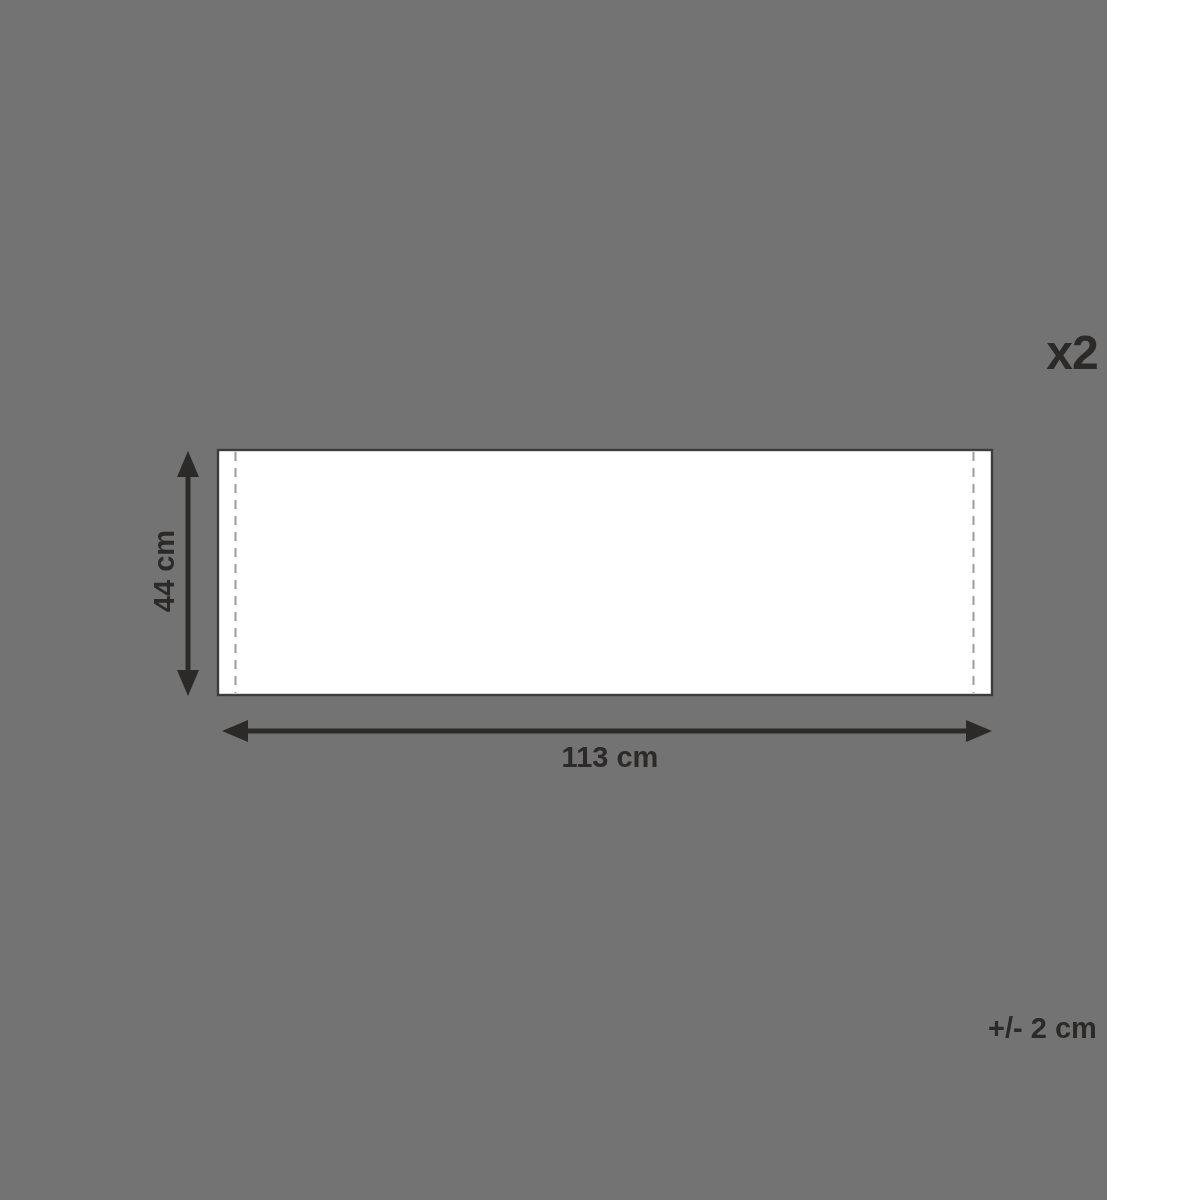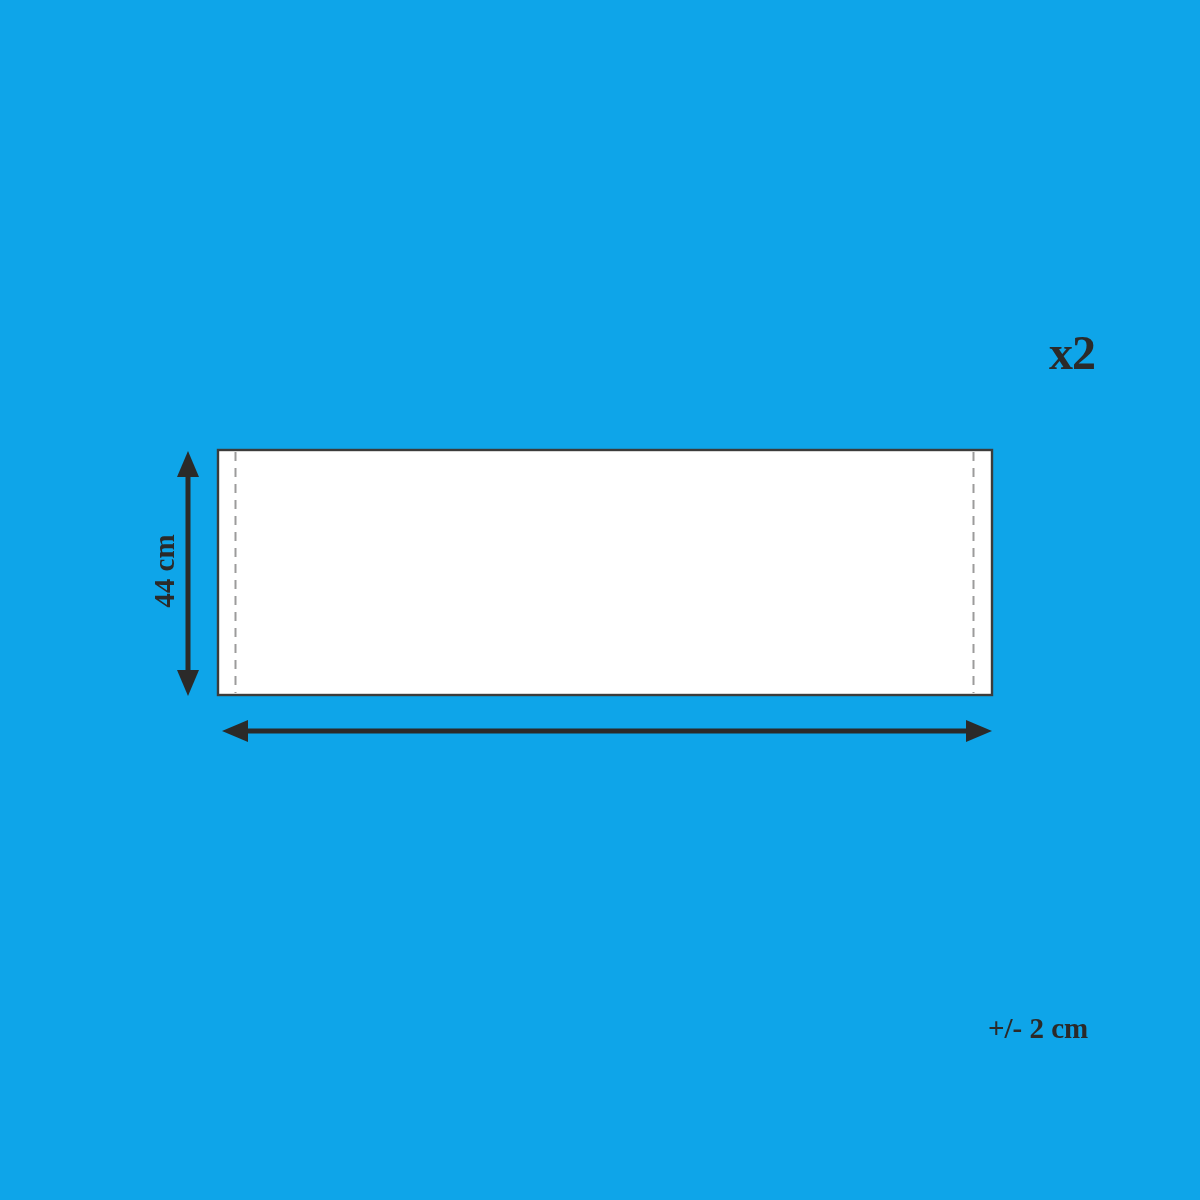--- a/index.html
+++ b/index.html
@@ -2,25 +2,25 @@
 <html><head>
 <meta charset="utf-8">
 <style>
   html, body {
     margin: 0;
     padding: 0;
     background: #ffffff;
   }
   .stage {
     position: relative;
-    width: 1200px;
+    width: 1107px;
     height: 1200px;
-    background: #0ea5e9;
+    background: #737373;
     overflow: hidden;
-    font-family: Liberation Serif, serif;
+    font-family: Liberation Sans, sans-serif;
   }
   .diagram-svg {
     position: absolute;
     left: 0;
     top: 0;
     width: 1200px;
     height: 1200px;
   }
   .outline-rect {
     fill: #ffffff;
@@ -104,16 +104,17 @@
       <line class="arrow-shaft" x1="243" y1="731" x2="969" y2="731"></line>
       <polygon class="arrow-head" points="222,731 248,720 248,742"></polygon>
       <polygon class="arrow-head" points="992,731 966,720 966,742"></polygon>
     </g>
   </svg>
 
   <div class="dim-label quantity-label">x2</div>
 
   <div class="dim-label height-label">44 cm</div>
 
+  <div class="dim-label width-label">113 cm</div>
 
   <div class="dim-label tolerance-label">+/- 2 cm</div>
 
 </div>
 
 </body></html>

